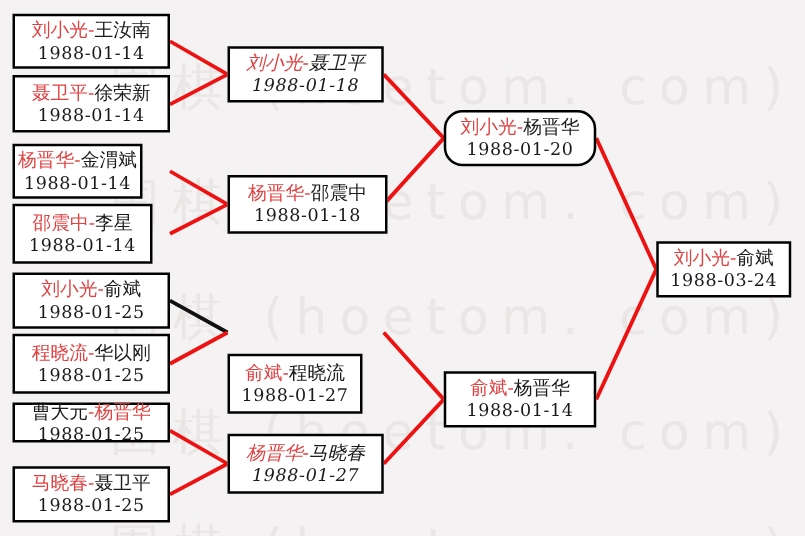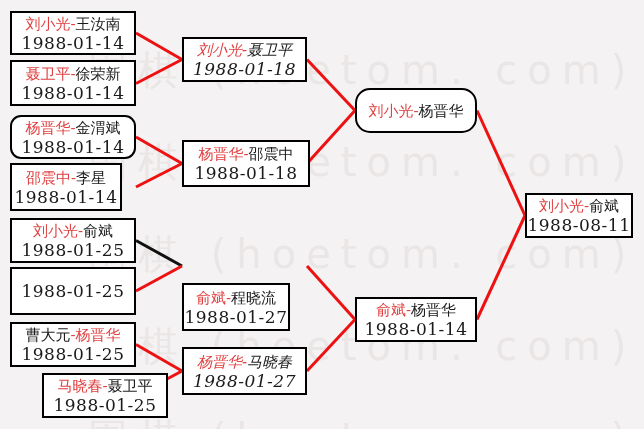--- a/index.html
+++ b/index.html
@@ -40,21 +40,21 @@
   .names{
     font-size:15px;
     line-height:20px;
     color:var(--loser,#1a1a1a);
     white-space:nowrap;
   }
   .p-winner{
     color:var(--winner,#e04040);
   }
   .date{
-    font-size:17px;
+    font-size:14px;
     line-height:19px;
     letter-spacing:0.5px;
     color:var(--datec,#1a1a1a);
     font-family:"DejaVu Serif","Liberation Serif",serif;
   }
 </style>
 </head>
 <body>
 
 <div id="stage" style="--bg: #f4f2f2; --boxbg: #ffffff; --boxborder: #000000; --winner: #e04040; --loser: #1a1a1a; --datec: #1a1a1a; --wm: #eae6e6;">
@@ -82,40 +82,41 @@
       <line x1="477" y1="319.5" x2="525" y2="215.5" stroke="#ee1111" stroke-width="3"></line>
     </svg>
 <div class="match-box" style="left: 10px; top: 11px; width: 126px; height: 44px;">
     <div class="names"><span class="p1 p-winner">刘小光</span><span class="dash p-winner">-</span><span class="p2">王汝南</span></div>
     <div class="date">1988-01-14</div>
   </div>
     <div class="match-box" style="left: 10px; top: 60px; width: 126px; height: 46px;">
     <div class="names"><span class="p1 p-winner">聂卫平</span><span class="dash p-winner">-</span><span class="p2">徐荣新</span></div>
     <div class="date">1988-01-14</div>
   </div>
-    <div class="match-box" style="left: 10px; top: 115px; width: 126px; height: 44px; border-radius: 11px;">
+    <div class="match-box" style="left: 10px; top: 115px; width: 104px; height: 44px;">
     <div class="names"><span class="p1 p-winner">杨晋华</span><span class="dash p-winner">-</span><span class="p2">金渭斌</span></div>
     <div class="date">1988-01-14</div>
   </div>
     <div class="match-box" style="left: 10px; top: 163px; width: 112px; height: 48px;">
     <div class="names"><span class="p1 p-winner">邵震中</span><span class="dash p-winner">-</span><span class="p2">李星</span></div>
     <div class="date">1988-01-14</div>
   </div>
     <div class="match-box" style="left: 10px; top: 218px; width: 126px; height: 45px;">
     <div class="names"><span class="p1 p-winner">刘小光</span><span class="dash p-winner">-</span><span class="p2">俞斌</span></div>
     <div class="date">1988-01-25</div>
   </div>
     <div class="match-box" style="left: 10px; top: 267px; width: 126px; height: 48px;">
+    <div class="names"><span class="p1 p-winner">程晓流</span><span class="dash p-winner">-</span><span class="p2">华以刚</span></div>
     <div class="date">1988-01-25</div>
   </div>
-    <div class="match-box" style="left: 10px; top: 322px; width: 126px; height: 45px;">
+    <div class="match-box" style="left: 10px; top: 322px; width: 126px; height: 32px;">
     <div class="names"><span class="p1">曹大元</span><span class="dash p-winner">-</span><span class="p2 p-winner">杨晋华</span></div>
     <div class="date">1988-01-25</div>
   </div>
-    <div class="match-box" style="left: 10px; top: 373px; width: 126px; height: 45px; margin-left: 32px;">
+    <div class="match-box" style="left: 10px; top: 373px; width: 126px; height: 45px;">
     <div class="names"><span class="p1 p-winner">马晓春</span><span class="dash p-winner">-</span><span class="p2">聂卫平</span></div>
     <div class="date">1988-01-25</div>
   </div>
     <div class="match-box" style="left: 182px; top: 37px; width: 125px; height: 45px; font-style: italic;">
     <div class="names"><span class="p1 p-winner">刘小光</span><span class="dash p-winner">-</span><span class="p2">聂卫平</span></div>
     <div class="date">1988-01-18</div>
   </div>
     <div class="match-box" style="left: 182px; top: 140px; width: 128px; height: 47px;">
     <div class="names"><span class="p1 p-winner">杨晋华</span><span class="dash p-winner">-</span><span class="p2">邵震中</span></div>
     <div class="date">1988-01-18</div>
@@ -123,22 +124,23 @@
     <div class="match-box" style="left: 182px; top: 242px; width: 108px; height: 48px; margin-top: 41px;">
     <div class="names"><span class="p1 p-winner">俞斌</span><span class="dash p-winner">-</span><span class="p2">程晓流</span></div>
     <div class="date">1988-01-27</div>
   </div>
     <div class="match-box" style="left: 182px; top: 347px; width: 125px; height: 48px; font-style: italic;">
     <div class="names"><span class="p1 p-winner">杨晋华</span><span class="dash p-winner">-</span><span class="p2">马晓春</span></div>
     <div class="date">1988-01-27</div>
   </div>
     <div class="match-box" style="left: 355px; top: 88px; width: 122px; height: 45px; border-radius: 15px;">
     <div class="names"><span class="p1 p-winner">刘小光</span><span class="dash p-winner">-</span><span class="p2">杨晋华</span></div>
+    <div class="date">1988-01-20</div>
   </div>
     <div class="match-box" style="left: 355px; top: 297px; width: 122px; height: 45px;">
     <div class="names"><span class="p1 p-winner">俞斌</span><span class="dash p-winner">-</span><span class="p2">杨晋华</span></div>
     <div class="date">1988-01-14</div>
   </div>
     <div class="match-box" style="left: 525px; top: 193px; width: 108px; height: 45px;">
     <div class="names"><span class="p1 p-winner">刘小光</span><span class="dash p-winner">-</span><span class="p2">俞斌</span></div>
-    <div class="date">1988-08-11</div>
+    <div class="date">1988-03-24</div>
   </div>
   </div>
 
 </body></html>

